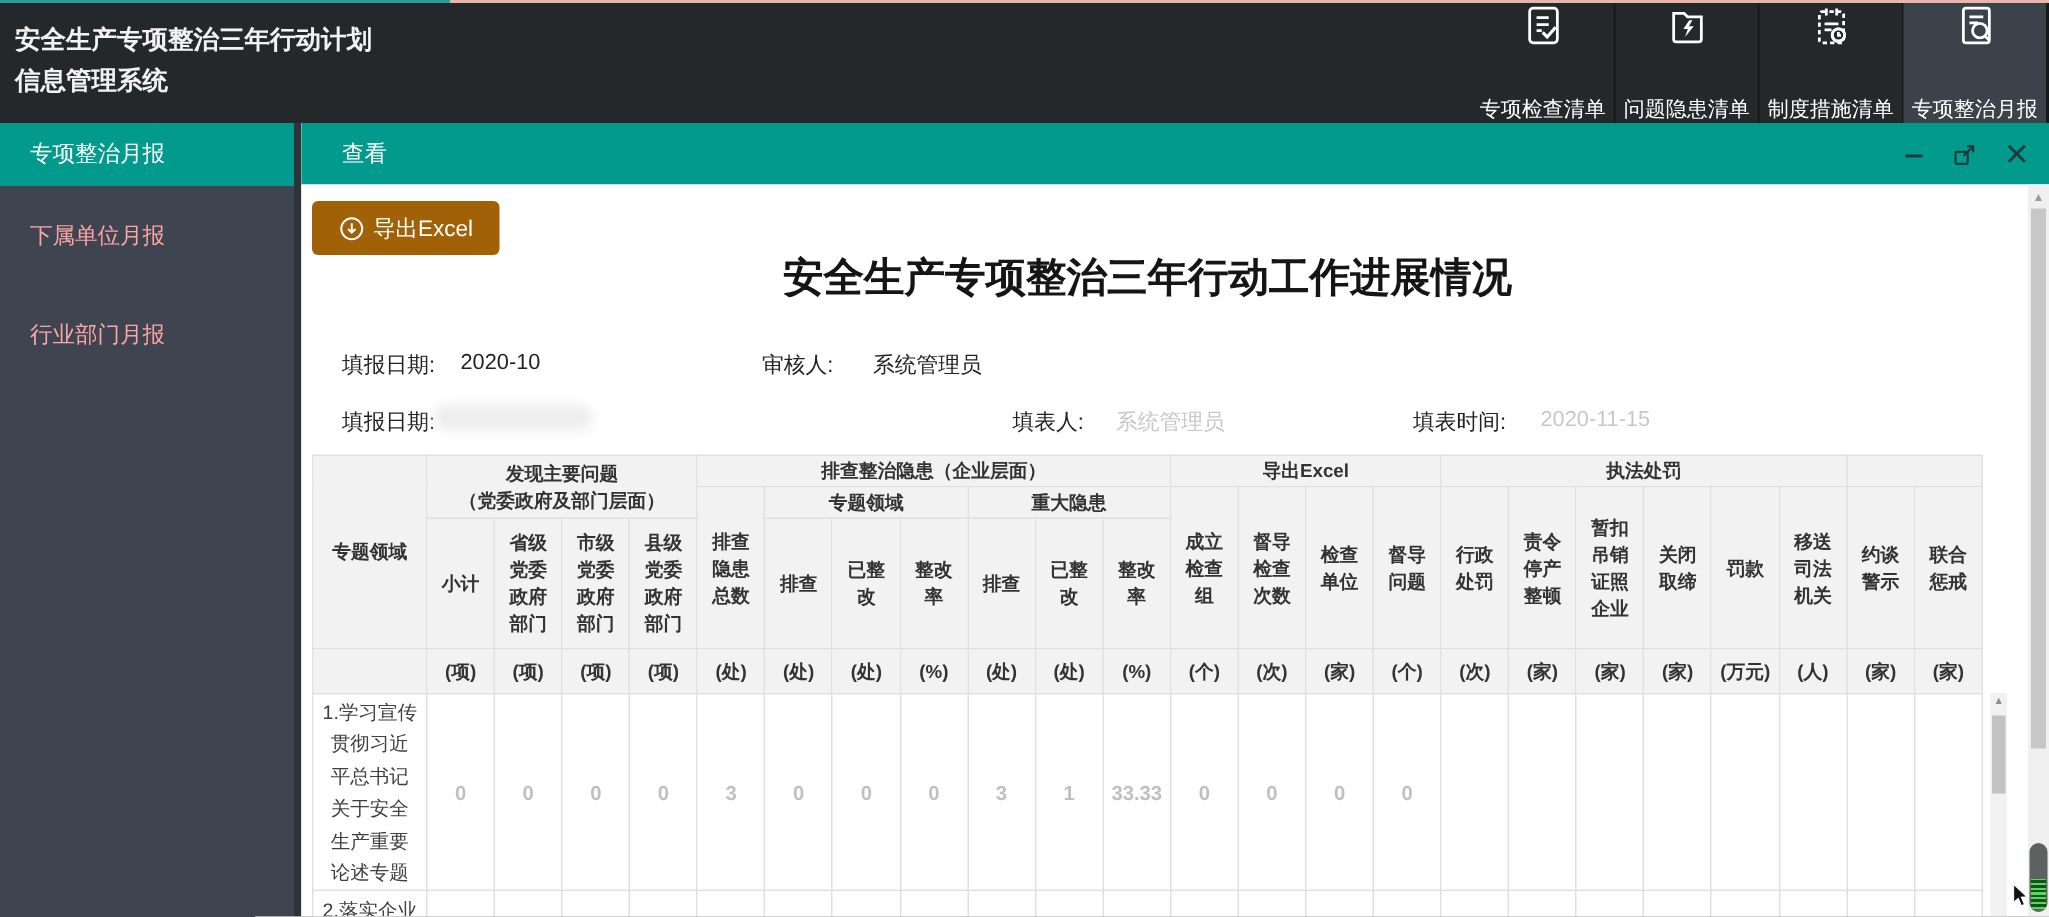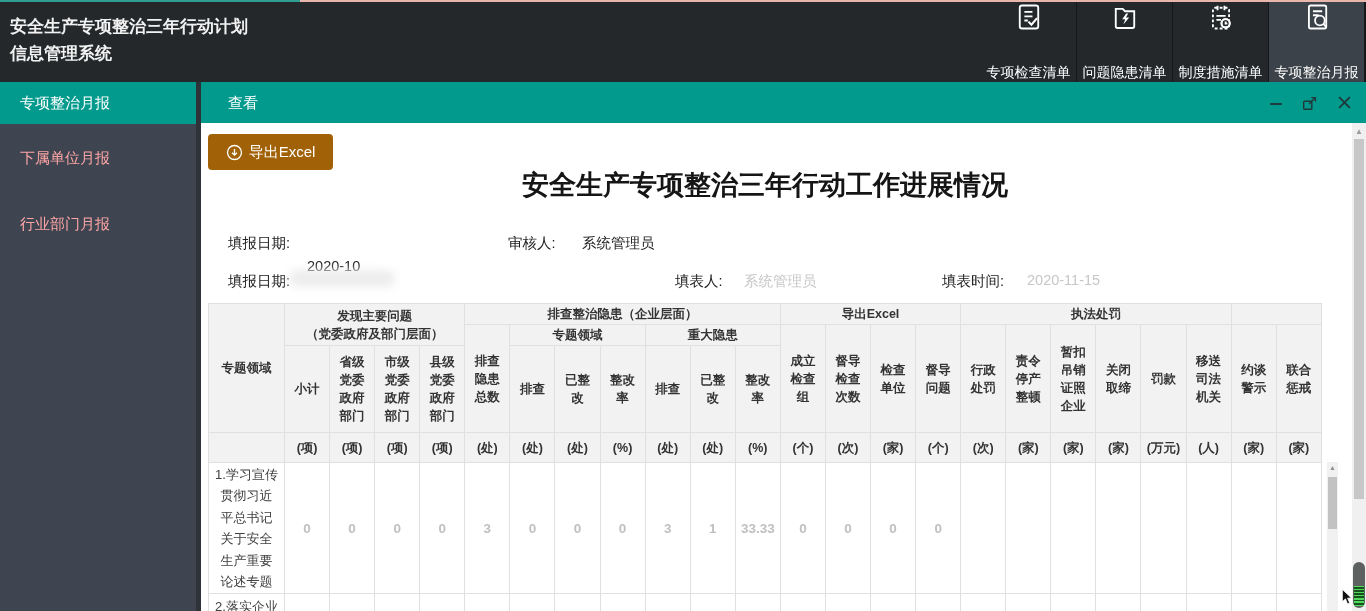--- a/index.html
+++ b/index.html
@@ -166,21 +166,21 @@
         <svg width="17" height="17" viewBox="0 0 18 18" fill="none" stroke="#fff" stroke-width="1.4">
           <circle cx="9" cy="9" r="7.4"></circle>
             <path d="M9 5.2 V11.4 M6.4 9.2 L9 11.8 L11.6 9.2"></path>
         </svg>
         <span>导出Excel</span>
       </button>
 
       <div class="report-title">安全生产专项整治三年行动工作进展情况</div>
 
       <span class="field" style="left:27px;top:111px;">填报日期:</span>
-      <span class="field" style="left:106px;top:111px;margin-top:24px;">2020-10</span>
+      <span class="field" style="left:106px;top:111px;">2020-10</span>
       <span class="field" style="left:307px;top:111px;">审核人:</span>
       <span class="field" style="left:381px;top:111px;">系统管理员</span>
 
       <span class="field" style="left:27px;top:149px;">填报日期:</span>
       <span class="blur-patch"></span>
       <span class="field" style="left:474px;top:149px;">填表人:</span>
       <span class="field gray" style="left:543px;top:149px;">系统管理员</span>
       <span class="field" style="left:741px;top:149px;text-align:right;">填表时间:</span>
       <span class="field gray" style="left:826px;top:149px;">2020-11-15</span>
 

